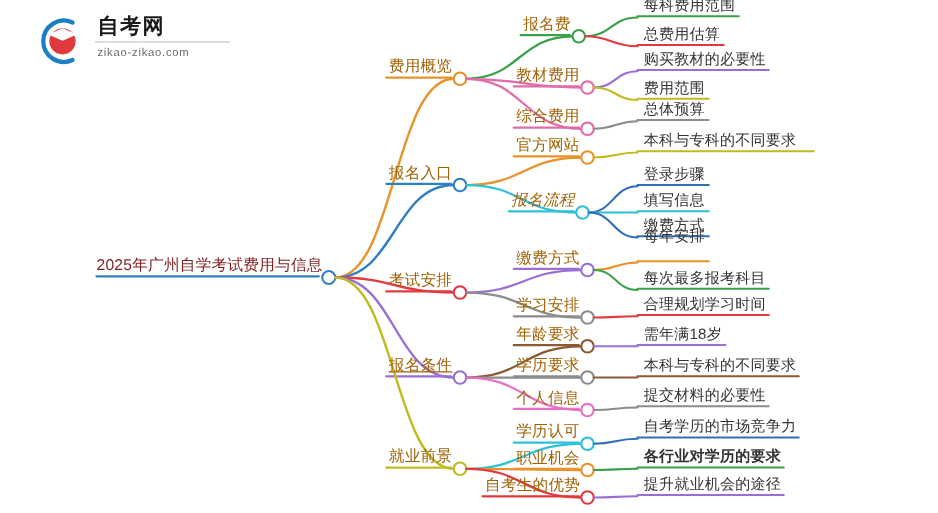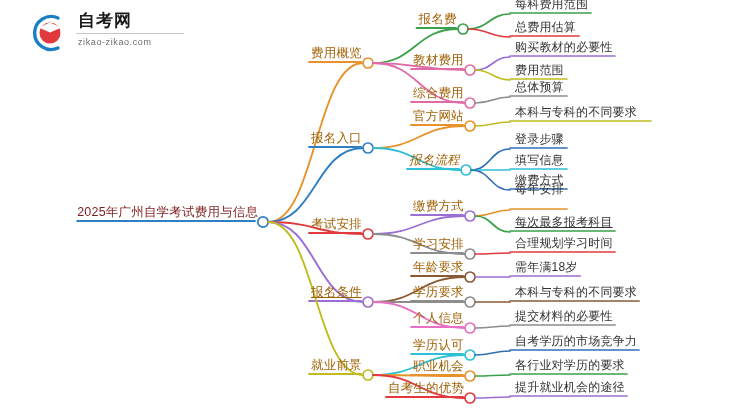--- a/index.html
+++ b/index.html
@@ -218,31 +218,31 @@
       <div class="node-label lvl2" style="left: 311px; top: 131px;">报名入口</div>
       <div class="node-label lvl3" style="left: 413px; top: 109px;">官方网站</div>
       <div class="node-label leaf" style="left: 515px; top: 105px;">本科与专科的不同要求</div>
       <div class="node-label lvl3" style="left: 409px; top: 153px; font-style: italic;">报名流程</div>
       <div class="node-label leaf" style="left: 515px; top: 132px;">登录步骤</div>
       <div class="node-label leaf" style="left: 515px; top: 153px;">填写信息</div>
       <div class="node-label leaf" style="left: 515px; top: 173px;">缴费方式</div>
       <div class="node-label lvl2" style="left: 311px; top: 217px;">考试安排</div>
       <div class="node-label lvl3" style="left: 413px; top: 199px;">缴费方式</div>
       <div class="node-label leaf" style="left: 515px; top: 182px;">每年安排</div>
-      <div class="node-label leaf" style="left: 515px; top: 215px; text-decoration: underline;">每次最多报考科目</div>
+      <div class="node-label leaf" style="left: 515px; top: 215px;">每次最多报考科目</div>
       <div class="node-label lvl3" style="left: 413px; top: 237px;">学习安排</div>
       <div class="node-label leaf" style="left: 515px; top: 236px;">合理规划学习时间</div>
       <div class="node-label lvl2" style="left: 311px; top: 285px; text-decoration: underline;">报名条件</div>
       <div class="node-label lvl3" style="left: 413px; top: 260px;">年龄要求</div>
       <div class="node-label leaf" style="left: 515px; top: 260px;">需年满18岁</div>
       <div class="node-label lvl3" style="left: 413px; top: 285px;">学历要求</div>
       <div class="node-label leaf" style="left: 515px; top: 285px;">本科与专科的不同要求</div>
       <div class="node-label lvl3" style="left: 413px; top: 311px;">个人信息</div>
       <div class="node-label leaf" style="left: 515px; top: 309px;">提交材料的必要性</div>
       <div class="node-label lvl2" style="left: 311px; top: 358px;">就业前景</div>
       <div class="node-label lvl3" style="left: 413px; top: 338px;">学历认可</div>
       <div class="node-label leaf" style="left: 515px; top: 334px;">自考学历的市场竞争力</div>
       <div class="node-label lvl3" style="left: 413px; top: 359px;">职业机会</div>
-      <div class="node-label leaf" style="left: 515px; top: 358px;">各行业对学历的要求</div>
+      <div class="node-label leaf" style="left: 515px; top: 358px; font-weight: bold;">各行业对学历的要求</div>
       <div class="node-label lvl3" style="left: 388px; top: 381px;">自考生的优势</div>
       <div class="node-label leaf" style="left: 515px; top: 380px;">提升就业机会的途径</div>
     </div>
 </div>
 
 </body></html>

